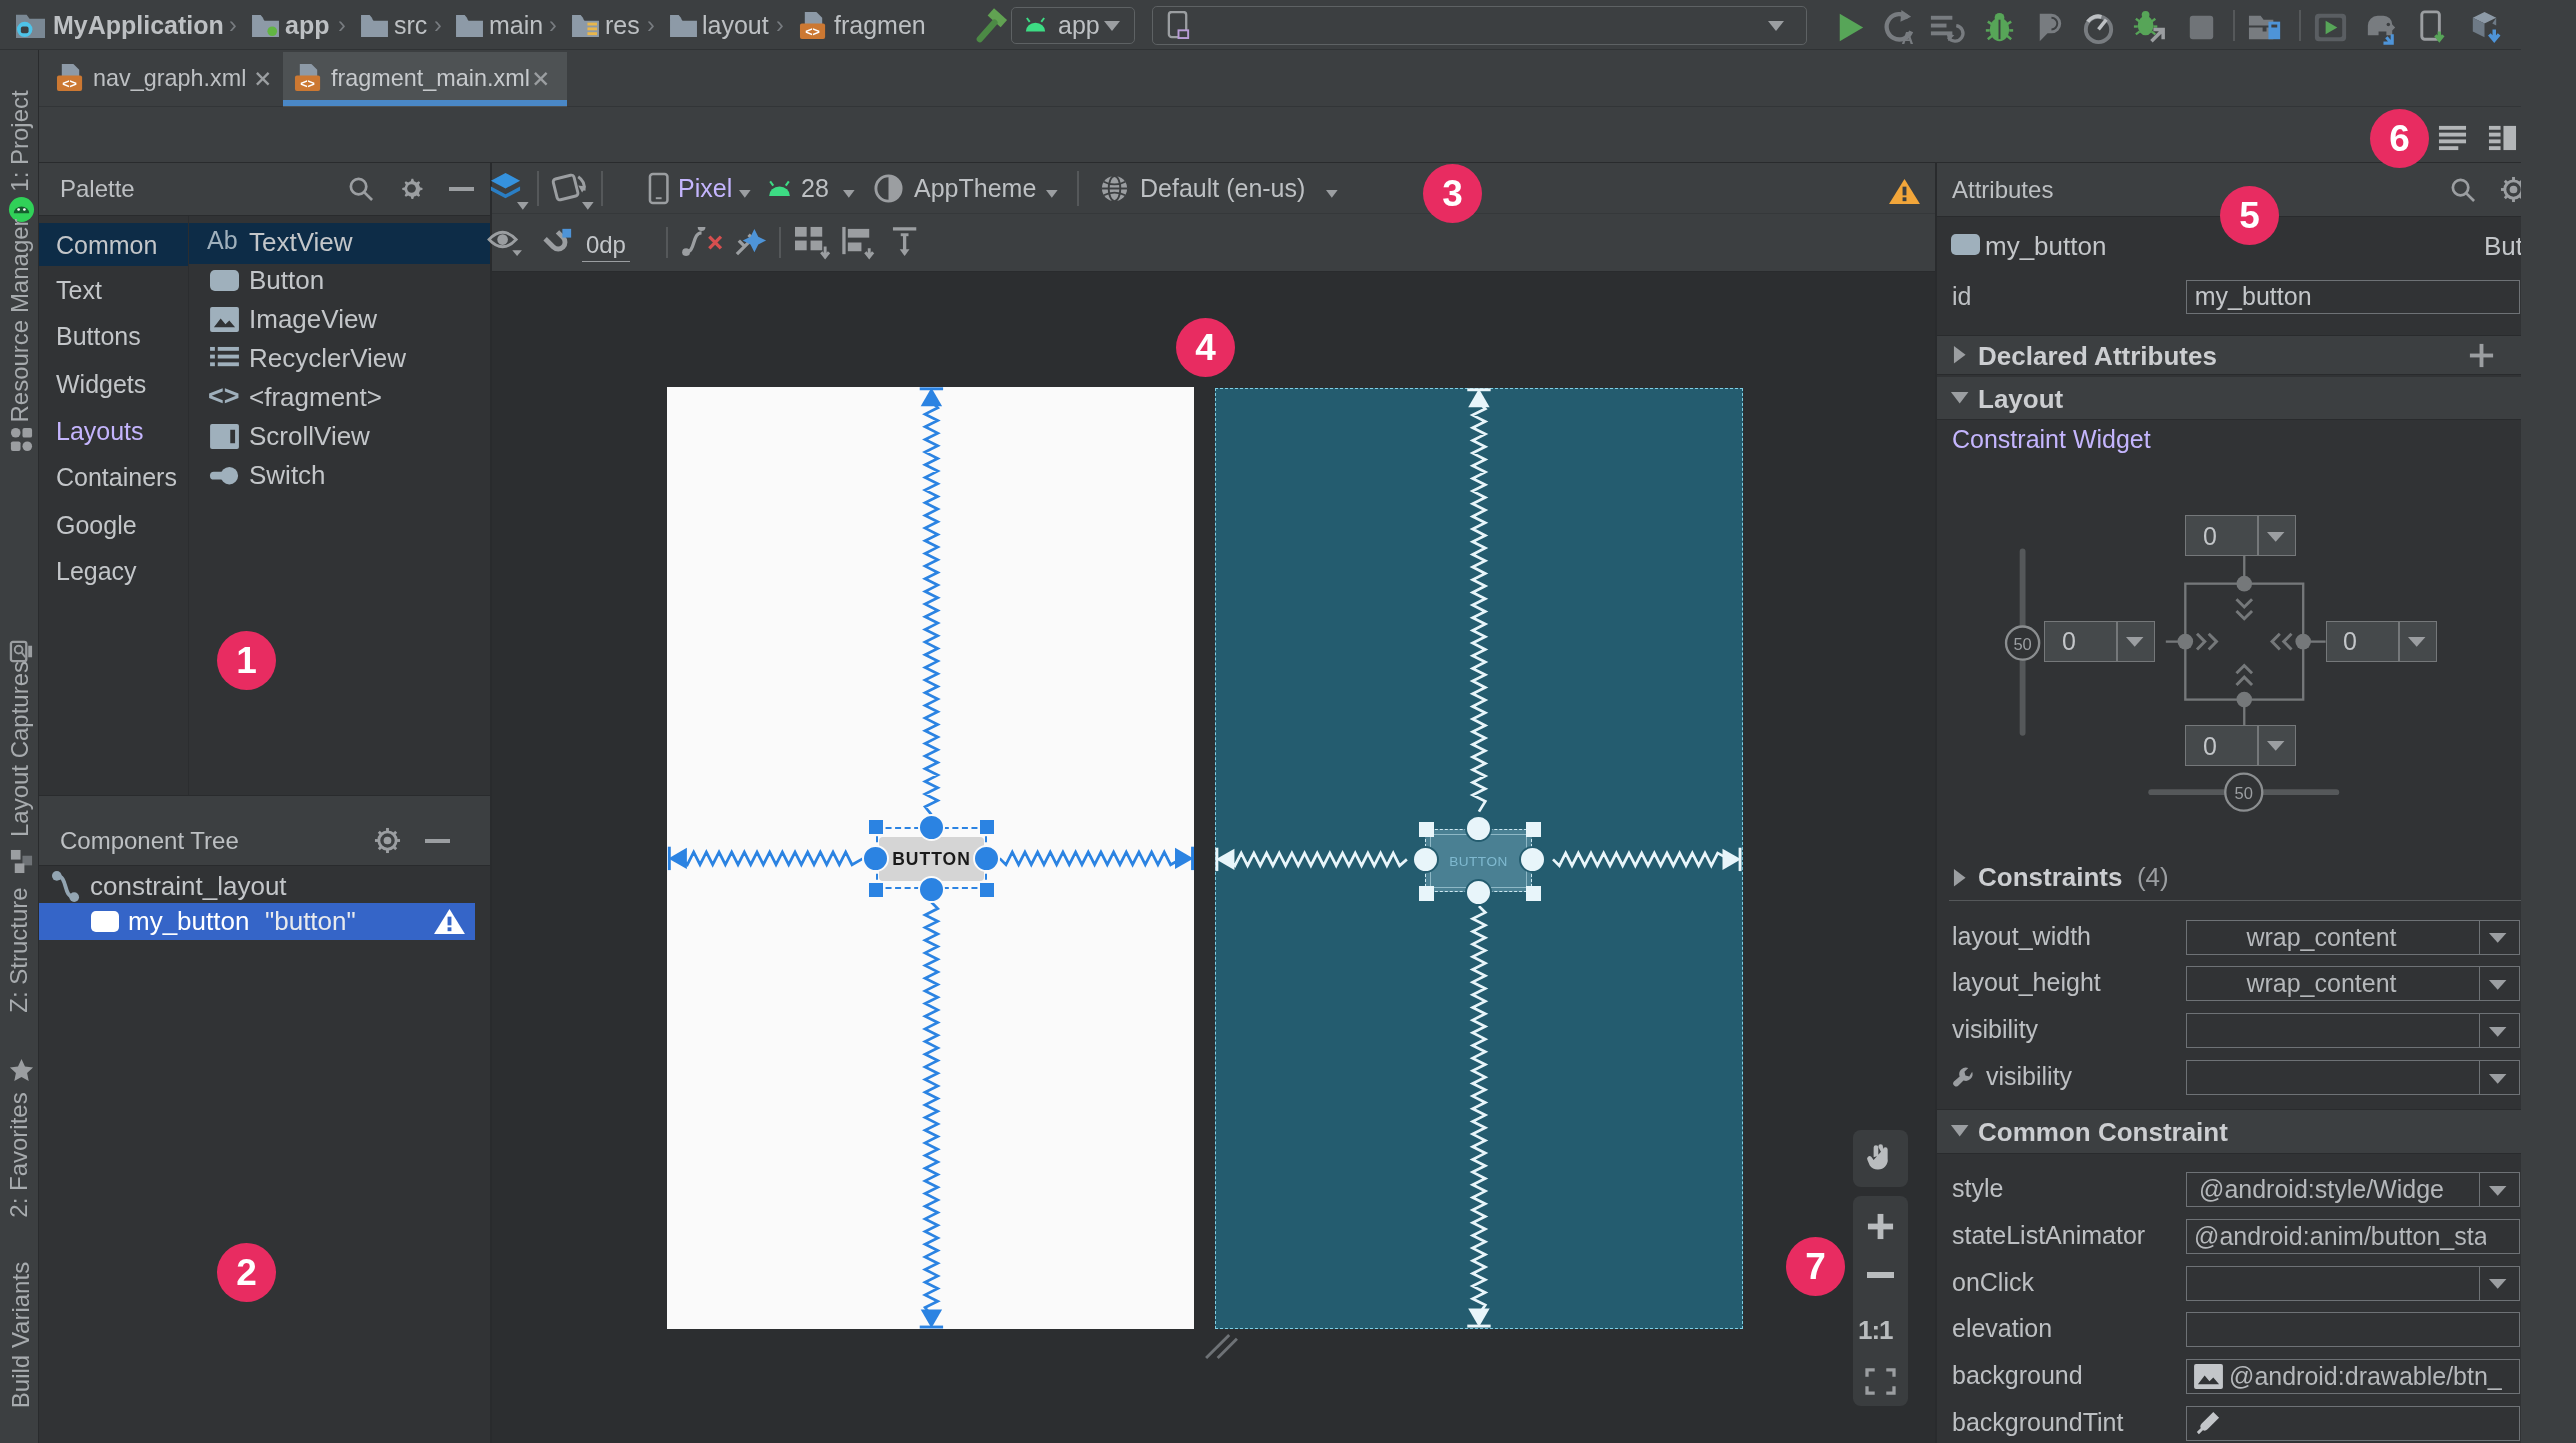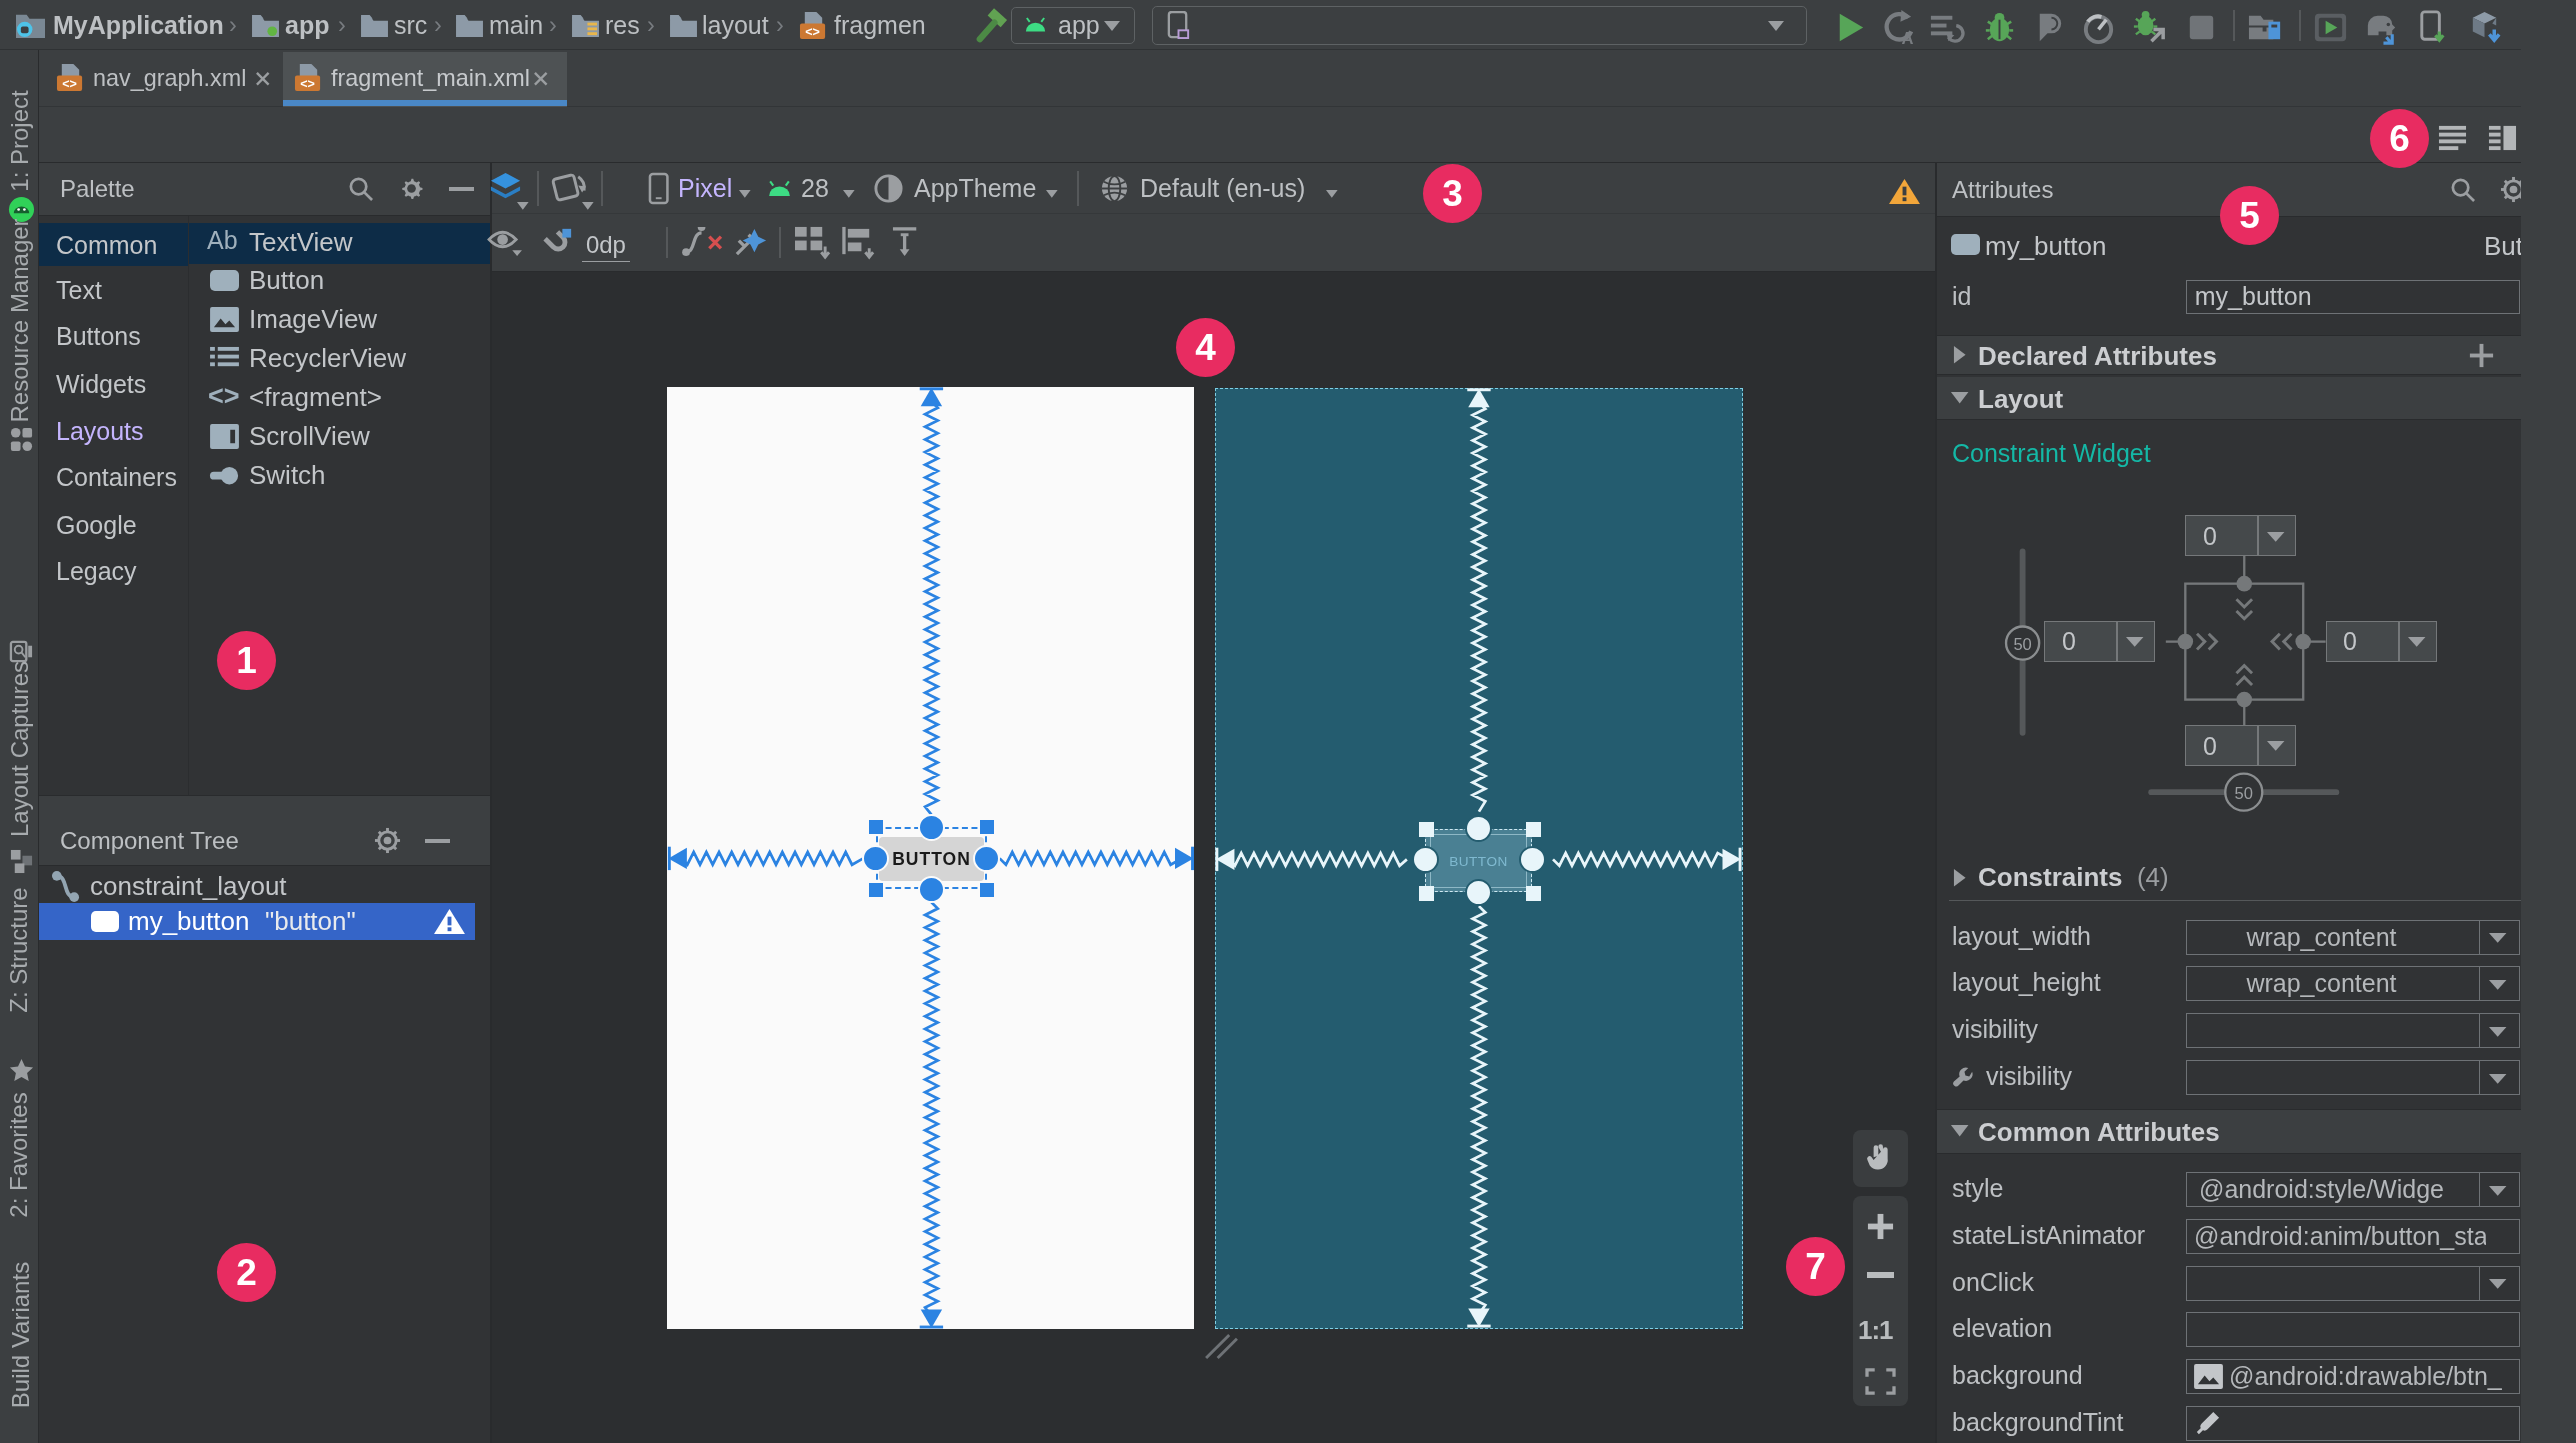--- a/index.html
+++ b/index.html
@@ -581,21 +581,21 @@
         <line x1="15" y1="3" x2="15" y2="27"></line>
         <line x1="3" y1="15" x2="27" y2="15"></line>
       </g>
     </svg>
     <div class="abs" style="left:2523px;top:354px;width:25px;height:3.9px;background:#9b9ea1"></div>
     <div class="abs" style="left:1937px;top:377px;width:639px;height:43px;background:#3c3f41;border-bottom:1px solid #292b2d"></div>
     <svg class="abs" style="left:1949px;top:389px" width="21.4" height="17.5" viewBox="0 0 22 18">
       <path d="M2 3 L20 3 L11 15 z" fill="#9b9ea1"></path>
     </svg>
     <div class="abs" style="left:1978px;top:384px;font-size:26px;font-weight:bold;color:#ccced1">Layout</div>
-    <div class="abs" style="left:1952px;top:439px;font-size:25px;color:#14b8a6">Constraint Widget</div>
+    <div class="abs" style="left:1952px;top:425px;font-size:25px;color:#c4b5fd">Constraint Widget</div>
     <svg class="abs" style="left:0;top:0" width="2576" height="1444" viewBox="0 0 2644 1482">
       <rect x="2243" y="599" width="121" height="119" fill="none" stroke="#75787a" stroke-width="2.4"></rect>
       <g transform="translate(2303.5 625) rotate(0)" stroke="#75787a" stroke-width="3" fill="none">
         <path d="M-8 -10 L0 -2 L8 -10"></path>
         <path d="M-8 2 L0 10 L8 2"></path>
       </g>
       <g transform="translate(2303.5 693) rotate(180)" stroke="#75787a" stroke-width="3" fill="none">
         <path d="M-8 -10 L0 -2 L8 -10"></path>
         <path d="M-8 2 L0 10 L8 2"></path>
       </g>
@@ -681,21 +681,21 @@
     <div class="abs" style="left:2186px;top:1060px;width:334px;height:35px;border:1px solid #6e7276;overflow:hidden"></div>
     <div class="abs" style="left:2479px;top:1060px;width:1px;height:35px;background:#6e7276"></div>
     <svg class="abs" style="left:2487px;top:1072px" width="21.4" height="13.6" viewBox="0 0 22 14">
       <path d="M2 2 L11 12 L20 2 z" fill="#9b9ea1"></path>
     </svg>
     <div class="pill" style="left:2530px;top:1063px"></div>
     <div class="abs" style="left:1937px;top:1109px;width:639px;height:45px;background:#3c3f41;border-top:1px solid #292b2d;border-bottom:1px solid #292b2d"></div>
     <svg class="abs" style="left:1949px;top:1122px" width="21.4" height="17.5" viewBox="0 0 22 18">
       <path d="M2 3 L20 3 L11 15 z" fill="#9b9ea1"></path>
     </svg>
-    <div class="abs" style="left:1978px;top:1117px;font-size:26px;font-weight:bold;color:#ccced1">Common Attributes</div>
+    <div class="abs" style="left:1978px;top:1117px;font-size:26px;font-weight:bold;color:#ccced1">Common Constraint</div>
     <div class="abs" style="left:1952px;top:1174px;font-size:25px;color:#bdc0c3">style</div>
     <div class="abs" style="left:2186px;top:1172px;width:334px;height:35px;border:1px solid #6e7276;overflow:hidden"></div>
     <div class="abs" style="left:2194px;top:1175px;width:255px;height:29px;font-size:25px;color:#b5b8bb;text-align:center;white-space:nowrap;overflow:hidden">@android:style/Widge</div>
     <div class="abs" style="left:2479px;top:1172px;width:1px;height:35px;background:#6e7276"></div>
     <svg class="abs" style="left:2487px;top:1184px" width="21.4" height="13.6" viewBox="0 0 22 14">
       <path d="M2 2 L11 12 L20 2 z" fill="#9b9ea1"></path>
     </svg>
     <div class="pill" style="left:2530px;top:1175px"></div>
     <div class="abs" style="left:1952px;top:1221px;font-size:25px;color:#bdc0c3">stateListAnimator</div>
     <div class="abs" style="left:2186px;top:1219px;width:334px;height:35px;border:1px solid #6e7276;overflow:hidden"></div>

